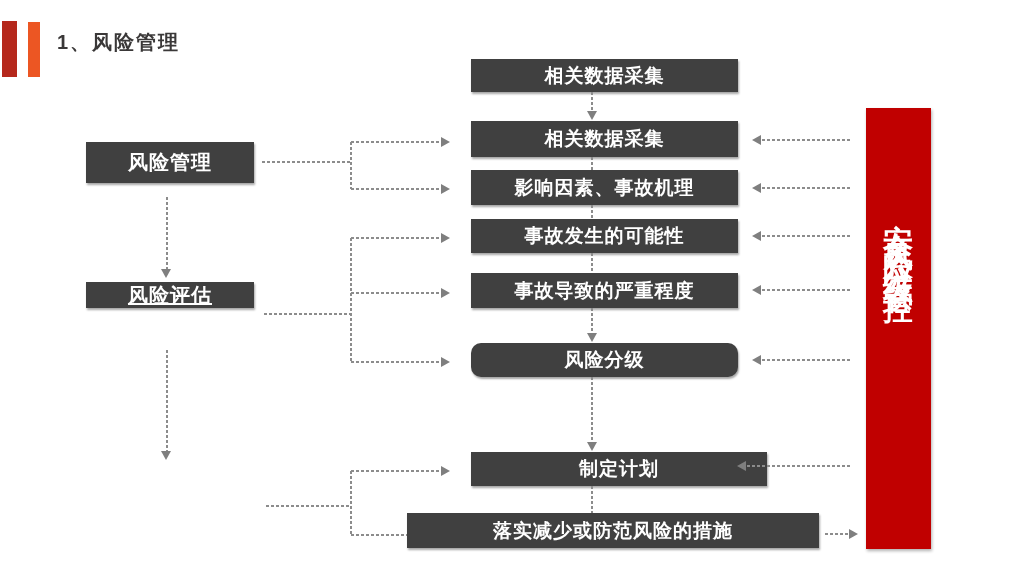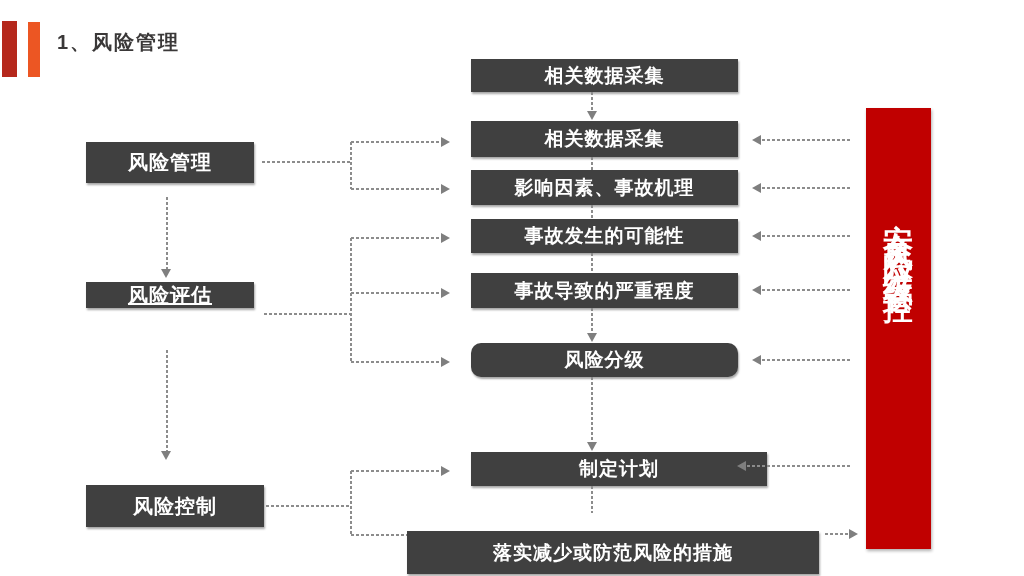--- a/index.html
+++ b/index.html
@@ -46,30 +46,29 @@
 <body>
 
 <div class="slide">
 
   <div class="accent accent1"></div>
   <div class="accent accent2"></div>
   <h1 class="title">1、风险管理</h1>
 
   <div class="box stage" style="left:86px;top:142px;width:168px;height:41px;">风险管理</div>
   <div class="box stage" style="left:86px;top:282px;width:168px;height:26px;text-decoration:underline;">风险评估</div>
-  <div class="box stage" style="left:86px;top:485px;width:178px;height:42px;">风险控制</div>
 
   <div class="box step" style="left:471px;top:59px;width:267px;height:33px;">相关数据采集</div>
   <div class="box step" style="left:471px;top:121px;width:267px;height:36px;">相关数据采集</div>
   <div class="box step" style="left:471px;top:219px;width:267px;height:34px;">事故发生的可能性</div>
   <div class="box step" style="left:471px;top:170px;width:267px;height:35px;">影响因素、事故机理</div>
   <div class="box step" style="left:471px;top:273px;width:267px;height:35px;">事故导致的严重程度</div>
   <div class="box step" style="left:471px;top:343px;width:267px;height:34px;border-radius:10px;">风险分级</div>
   <div class="box step" style="left:471px;top:452px;width:296px;height:34px;">制定计划</div>
-  <div class="box step" style="left:407px;top:513px;width:412px;height:43px;margin-top:18px;">落实减少或防范风险的措施</div>
+  <div class="box step" style="left:407px;top:513px;width:412px;height:35px;">落实减少或防范风险的措施</div>
 
   <div class="banner">
     <div class="banner-text">安全风险分级管控</div>
   </div>
 
   <div class="dash-v" style="left:166px;top:197px;height:73px;"></div>
   <div class="arr arr-d" style="left:161px;top:269px;"></div>
   <div class="dash-v" style="left:166px;top:350px;height:102px;"></div>
   <div class="arr arr-d" style="left:161px;top:451px;"></div>
 

